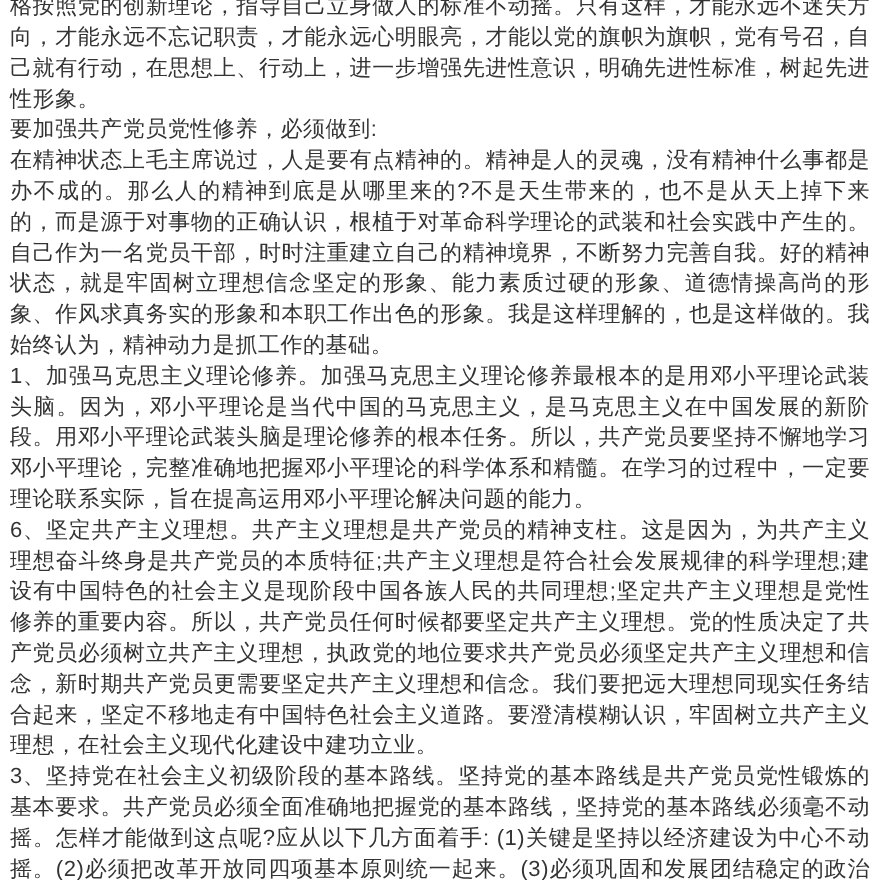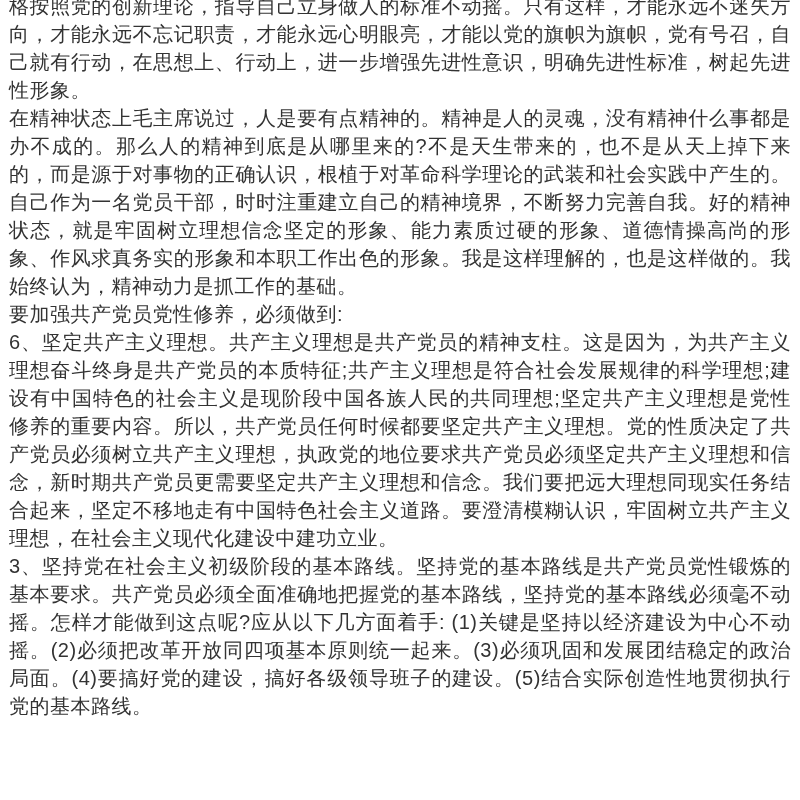--- a/index.html
+++ b/index.html
@@ -31,17 +31,18 @@
     text-align: justify;
     text-justify: inter-ideograph;
     word-break: break-all;
   }
 </style>
 </head>
 <body style="background: rgb(255, 255, 255);">
 
 <div class="doc-page" style="color: rgb(51, 51, 51);">
   <p>格按照党的创新理论，指导自己立身做人的标准不动摇。只有这样，才能永远不迷失方向，才能永远不忘记职责，才能永远心明眼亮，才能以党的旗帜为旗帜，党有号召，自己就有行动，在思想上、行动上，进一步增强先进性意识，明确先进性标准，树起先进性形象。</p>
+  <p>要加强共产党员党性修养，必须做到:</p>
   <p>在精神状态上毛主席说过，人是要有点精神的。精神是人的灵魂，没有精神什么事都是办不成的。那么人的精神到底是从哪里来的?不是天生带来的，也不是从天上掉下来的，而是源于对事物的正确认识，根植于对革命科学理论的武装和社会实践中产生的。自己作为一名党员干部，时时注重建立自己的精神境界，不断努力完善自我。好的精神状态，就是牢固树立理想信念坚定的形象、能力素质过硬的形象、道德情操高尚的形象、作风求真务实的形象和本职工作出色的形象。我是这样理解的，也是这样做的。我始终认为，精神动力是抓工作的基础。</p>
-  <p>要加强共产党员党性修养，必须做到:</p>
+  <p>1、加强马克思主义理论修养。加强马克思主义理论修养最根本的是用邓小平理论武装头脑。因为，邓小平理论是当代中国的马克思主义，是马克思主义在中国发展的新阶段。用邓小平理论武装头脑是理论修养的根本任务。所以，共产党员要坚持不懈地学习邓小平理论，完整准确地把握邓小平理论的科学体系和精髓。在学习的过程中，一定要理论联系实际，旨在提高运用邓小平理论解决问题的能力。</p>
   <p>6、坚定共产主义理想。共产主义理想是共产党员的精神支柱。这是因为，为共产主义理想奋斗终身是共产党员的本质特征;共产主义理想是符合社会发展规律的科学理想;建设有中国特色的社会主义是现阶段中国各族人民的共同理想;坚定共产主义理想是党性修养的重要内容。所以，共产党员任何时候都要坚定共产主义理想。党的性质决定了共产党员必须树立共产主义理想，执政党的地位要求共产党员必须坚定共产主义理想和信念，新时期共产党员更需要坚定共产主义理想和信念。我们要把远大理想同现实任务结合起来，坚定不移地走有中国特色社会主义道路。要澄清模糊认识，牢固树立共产主义理想，在社会主义现代化建设中建功立业。</p>
   <p>3、坚持党在社会主义初级阶段的基本路线。坚持党的基本路线是共产党员党性锻炼的基本要求。共产党员必须全面准确地把握党的基本路线，坚持党的基本路线必须毫不动摇。怎样才能做到这点呢?应从以下几方面着手: (1)关键是坚持以经济建设为中心不动摇。(2)必须把改革开放同四项基本原则统一起来。(3)必须巩固和发展团结稳定的政治局面。(4)要搞好党的建设，搞好各级领导班子的建设。(5)结合实际创造性地贯彻执行党的基本路线。</p>
 </div>
 
 </body></html>

